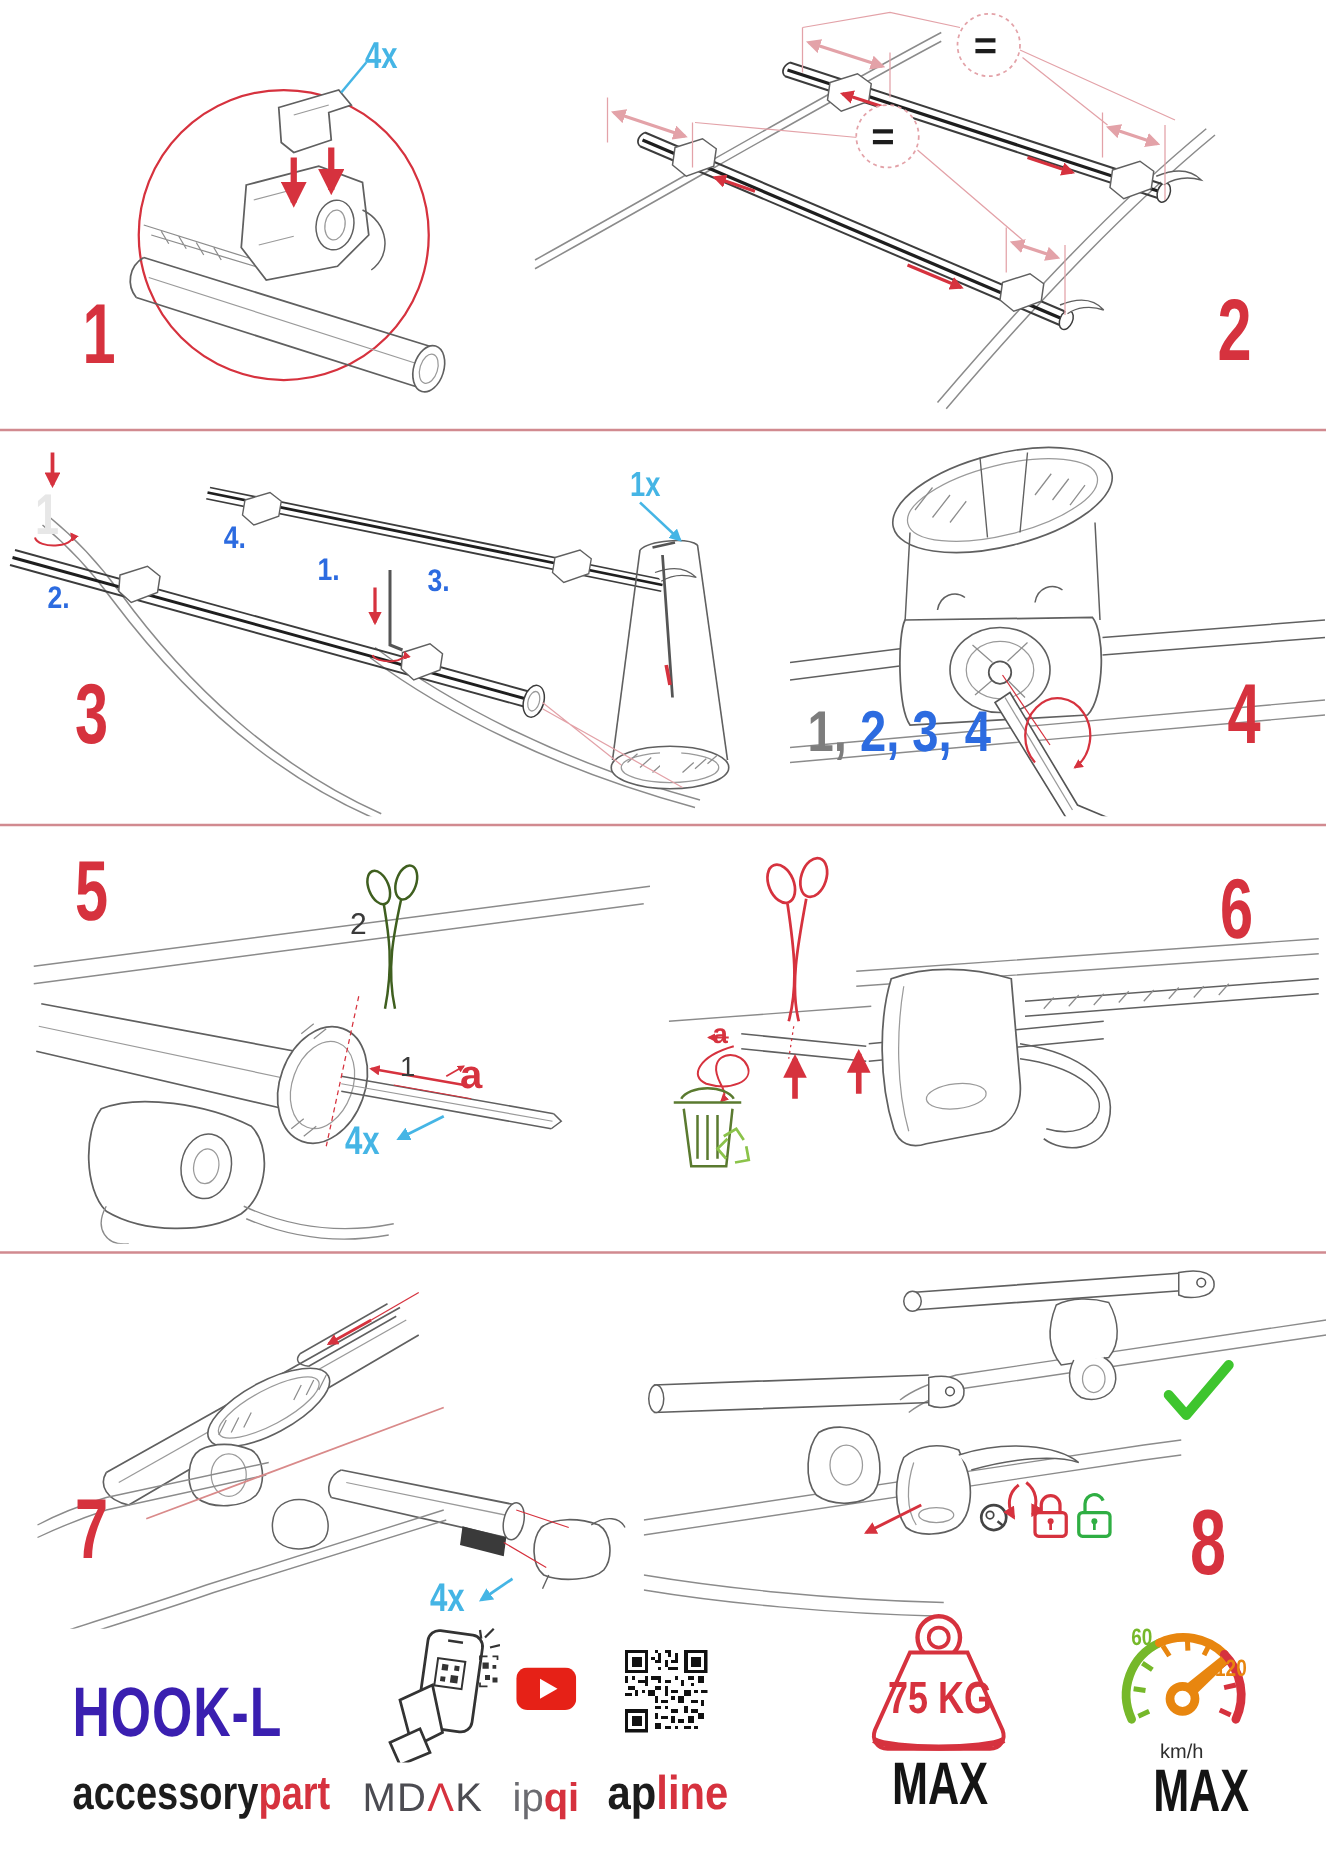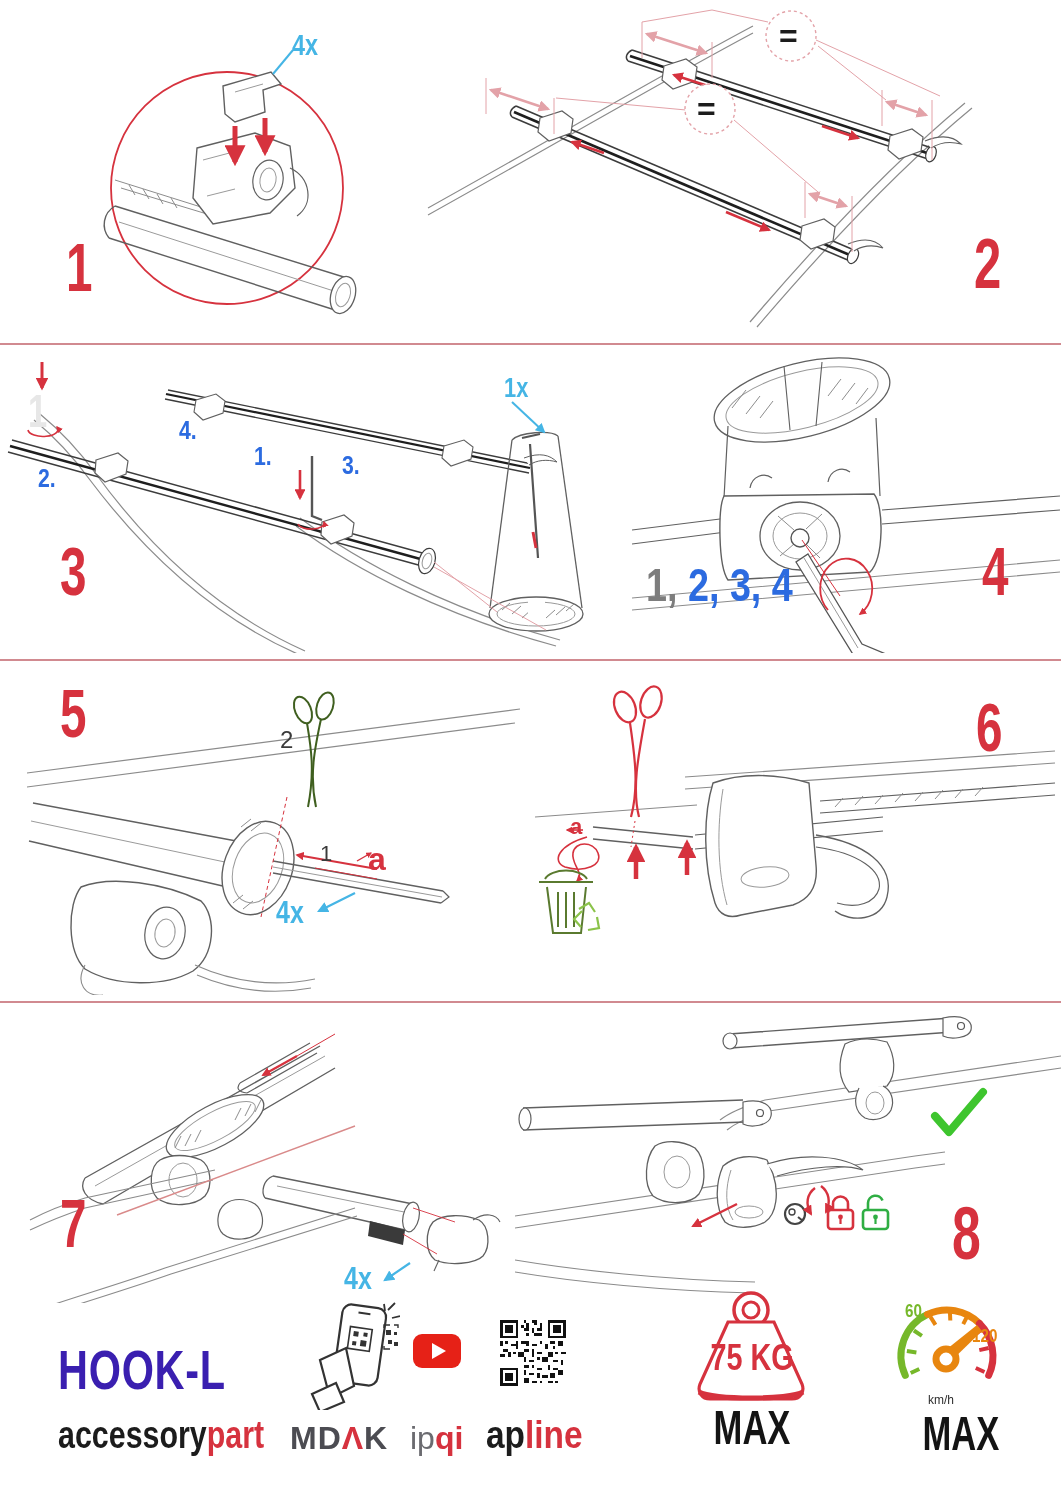--- a/index.html
+++ b/index.html
@@ -18,21 +18,21 @@
   .bluelbl{color:var(--blue);font-weight:bold;line-height:1;transform:scaleX(.85);transform-origin:left top;}
   .eq{color:#1c1c1c;font-weight:bold;line-height:1;}
   .ghost{color:#e7e7e7;font-weight:bold;line-height:1;transform:scaleX(.75);transform-origin:left top;}
   .smalldark{color:#3a3a3a;line-height:1;}
   .reda{color:var(--red);font-weight:bold;line-height:1;}
   .seq{font-weight:bold;line-height:1;transform:scaleX(.82);transform-origin:left top;white-space:nowrap;}
   .seq .g{color:#7d7d7d;} .seq .b{color:var(--blue);}
   .product{color:var(--brandblue);font-weight:bold;line-height:1;transform:scaleX(.74);transform-origin:left top;letter-spacing:1px;}
   .brandline{font-weight:bold;line-height:1;transform:scaleX(.80);transform-origin:left top;white-space:nowrap;}
   .brandline .blk{color:#1c1c1c;} .brandline .rd{color:var(--red);}
-  .mdak{font-weight:bold;color:#4c4c52;line-height:1;letter-spacing:1px;white-space:nowrap;}
+  .mdak{font-weight:normal;color:#4c4c52;line-height:1;letter-spacing:1px;white-space:nowrap;}
   .mdak .rd{color:var(--red);}
   .ipqi{color:#6b6b70;line-height:1;white-space:nowrap;}
   .ipqi .rd{color:var(--red);font-weight:bold;}
   .apline{font-weight:bold;line-height:1;transform:scaleX(.88);transform-origin:left top;white-space:nowrap;}
   .apline .blk{color:#1c1c1c;} .apline .rd{color:var(--red);}
   .kg{color:var(--red);font-weight:bold;line-height:1;transform:scaleX(.80);transform-origin:center top;text-align:center;}
   .max{color:#141414;font-weight:bold;line-height:1;transform:scaleX(.72);transform-origin:center top;text-align:center;}
   .gmin{color:var(--gaugegreen);font-weight:bold;line-height:1;transform:scaleX(.8);transform-origin:left top;}
   .gmax{color:var(--gaugeorange);font-weight:bold;line-height:1;transform:scaleX(.8);transform-origin:left top;}
   .kmh{color:#2e2e2e;line-height:1;}
@@ -482,16 +482,16 @@
       <path d="M97.5,31.5 A46,46 0 0 1 106.7,83.4" stroke="#d6323e" stroke-width="7" stroke-linecap="round"></path>
       <path d="M28.7,81 L37.3,77 M24.9,59 L34.4,60.4 M31.9,38.5 L39.9,43.8" stroke="#76b82a" stroke-width="4"></path>
       <path d="M48.3,24.7 L53.5,32.8 M67.9,18.9 L68.3,28.5 M85.6,23.5 L81.2,32.1" stroke="#e8860f" stroke-width="4"></path>
       <path d="M99.7,37.3 L92.1,43.2 M106.7,56 L97.3,58.1 M102.5,80 L93.8,76" stroke="#d6323e" stroke-width="4"></path>
       <polygon points="60,61 66,72 100,39 95,33" fill="#e8860f"></polygon>
       <circle cx="64" cy="67" r="10" stroke="#e8860f" stroke-width="7" fill="#fff"></circle>
     </svg>
   </div>
   <div class="abs gmin" style="left:905px;top:1301px;font-size:19px">60</div>
   <div class="abs gmax" style="left:972px;top:1326px;font-size:19px">120</div>
-  <div class="abs kmh" style="left:928px;top:1394px;font-size:12px">km/h</div>
+  <div class="abs kmh" style="left:928px;top:1394px;font-size:16px">km/h</div>
   <div class="abs max" style="left:912px;top:1410px;width:75px;font-size:48px">MAX</div>
 
 </div>
 
 </body></html>

